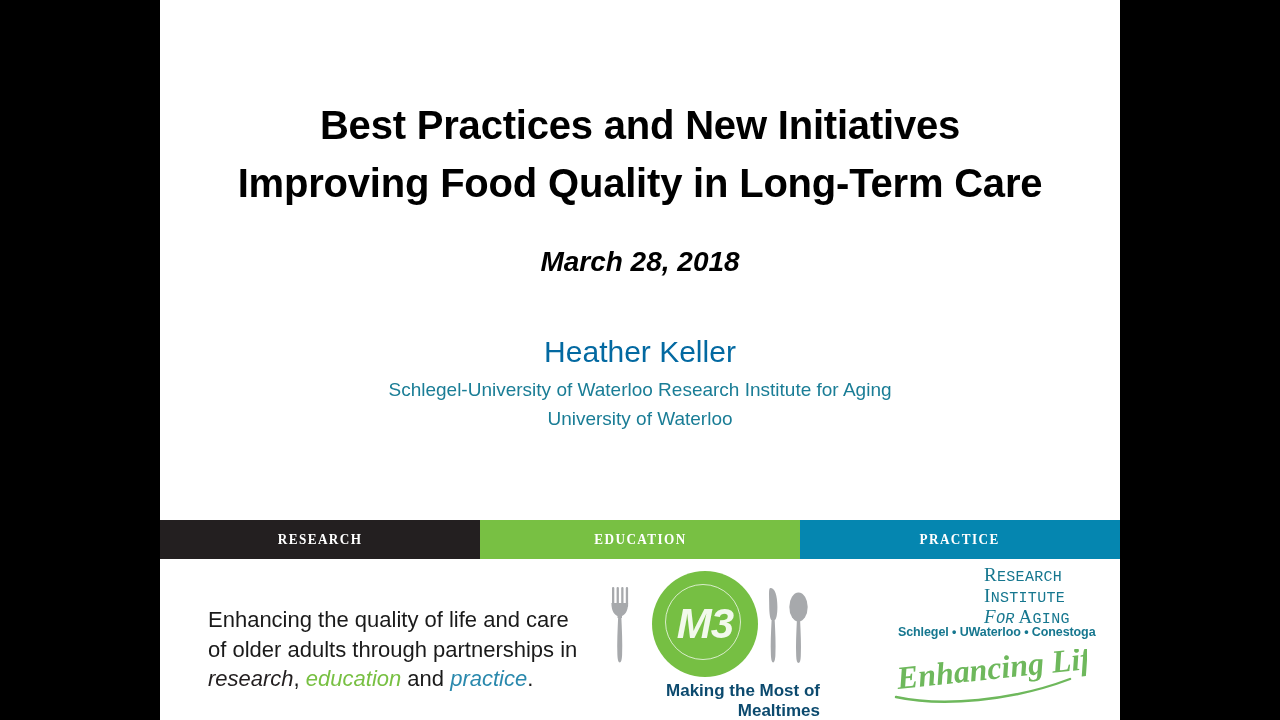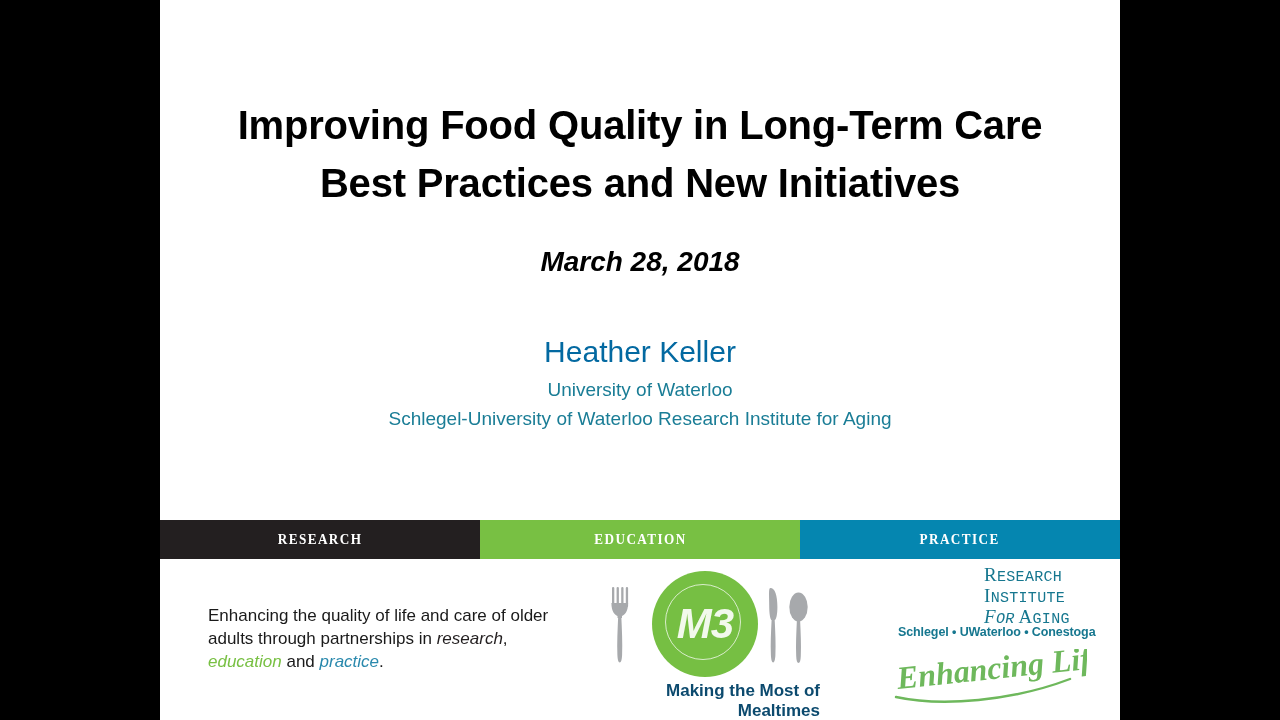--- a/index.html
+++ b/index.html
@@ -113,21 +113,21 @@
     width: 960px;
     height: 161px;
     background: #ffffff;
   }
   
   .tagline {
     position: absolute;
     left: 48px;
     top: 46px;
     width: 375px;
-    font-size: 17px;
+    font-size: 22px;
     color: #1a1a1a;
     line-height: 1.35;
   }
   .tag-research { color: #231f20; font-style: italic; }
   .tag-education { color: #78c043; font-style: italic; }
   .tag-practice { color: #2a89ad; font-style: italic; }
   
   .m3 {
     position: absolute;
     left: 430px;
@@ -247,30 +247,30 @@
   }
 </style>
 </head>
 <body>
 
 <div id="stage">
 
   <div id="slide">
 
     <div class="title-block">
+      <div class="title-line">Best Practices and New Initiatives</div>
       <div class="title-line">Improving Food Quality in Long-Term Care</div>
-      <div class="title-line">Best Practices and New Initiatives</div>
     </div>
 
     <div class="date-line">March 28, 2018</div>
 
     <div class="author-block">
       <div class="author-name">Heather Keller</div>
+      <div class="author-aff">Schlegel-University of Waterloo Research Institute for Aging</div>
       <div class="author-aff">University of Waterloo</div>
-      <div class="author-aff">Schlegel-University of Waterloo Research Institute for Aging</div>
     </div>
 
     <div class="band">
       <div class="band-seg seg-research">
         <span>RESEARCH</span>
       </div>
       <div class="band-seg seg-education">
         <span>EDUCATION</span>
       </div>
       <div class="band-seg seg-practice">

